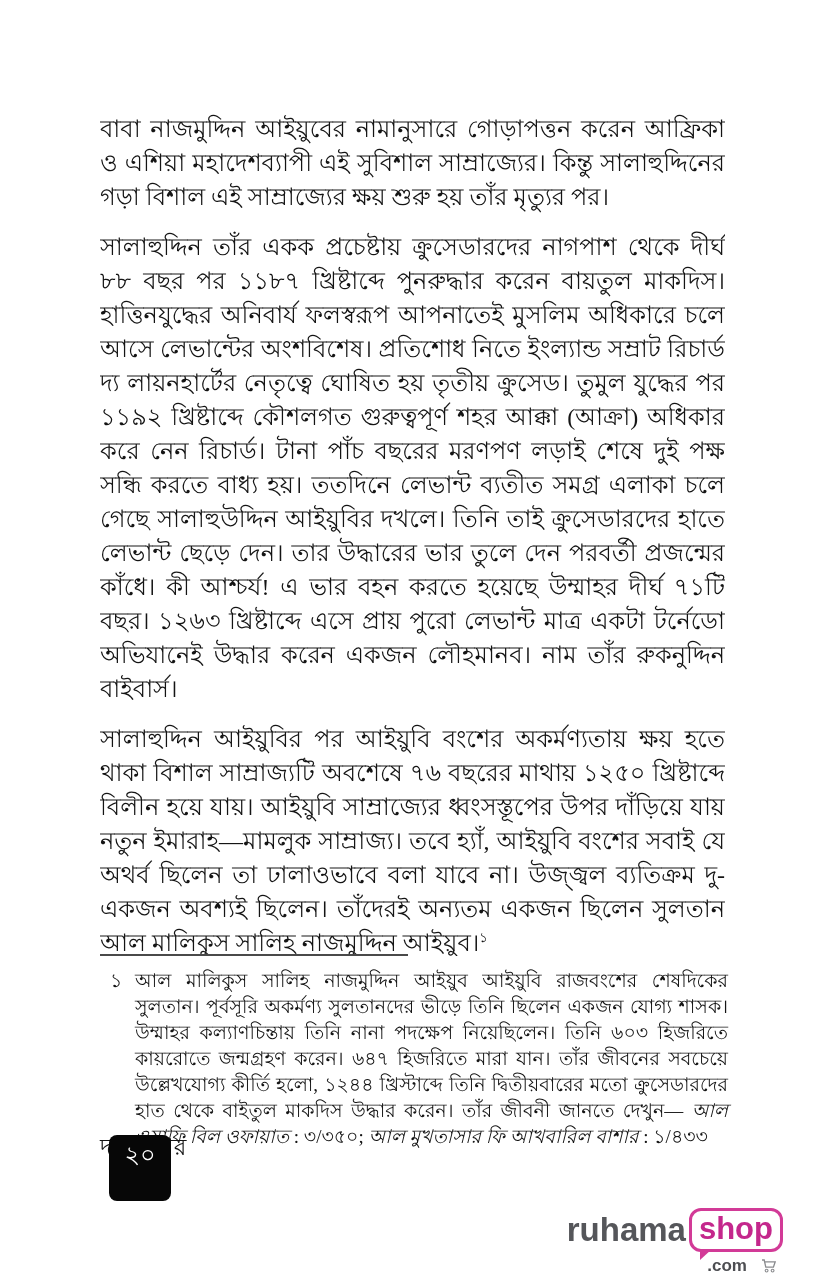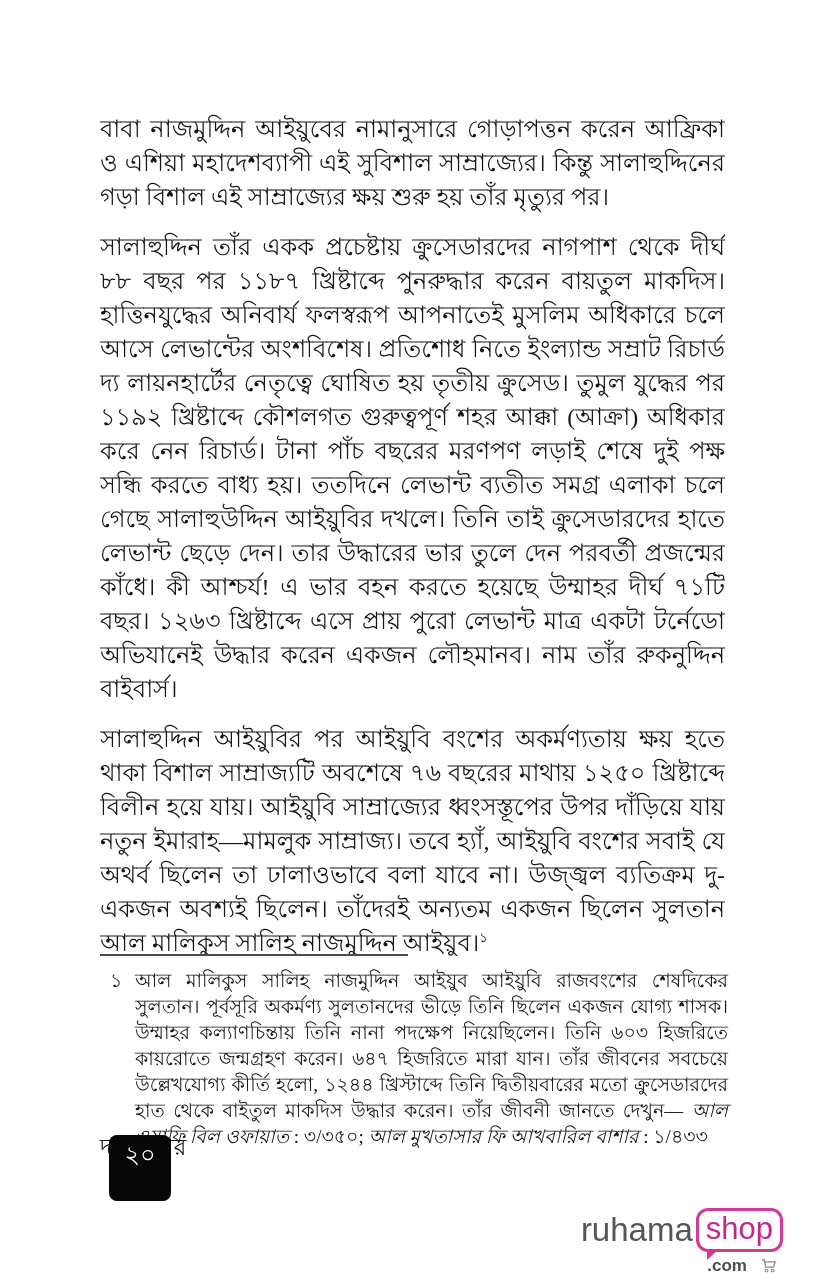--- a/index.html
+++ b/index.html
@@ -75,21 +75,21 @@
   
   .watermark {
     position: absolute;
     right: 42px; top: 1208px;
     text-align: right;
   }
   .logo-row {
     display: flex;
     align-items: center;
     font-family: "Liberation Sans", "DejaVu Sans", sans-serif;
-    font-weight: normal;
+    font-weight: bold;
   }
   .ruhama-text {
     font-size: 33px;
     color: #55565a;
     letter-spacing: 0px;
   }
   .shop-bubble {
     position: relative;
     display: inline-block;
     margin-left: 3px;

